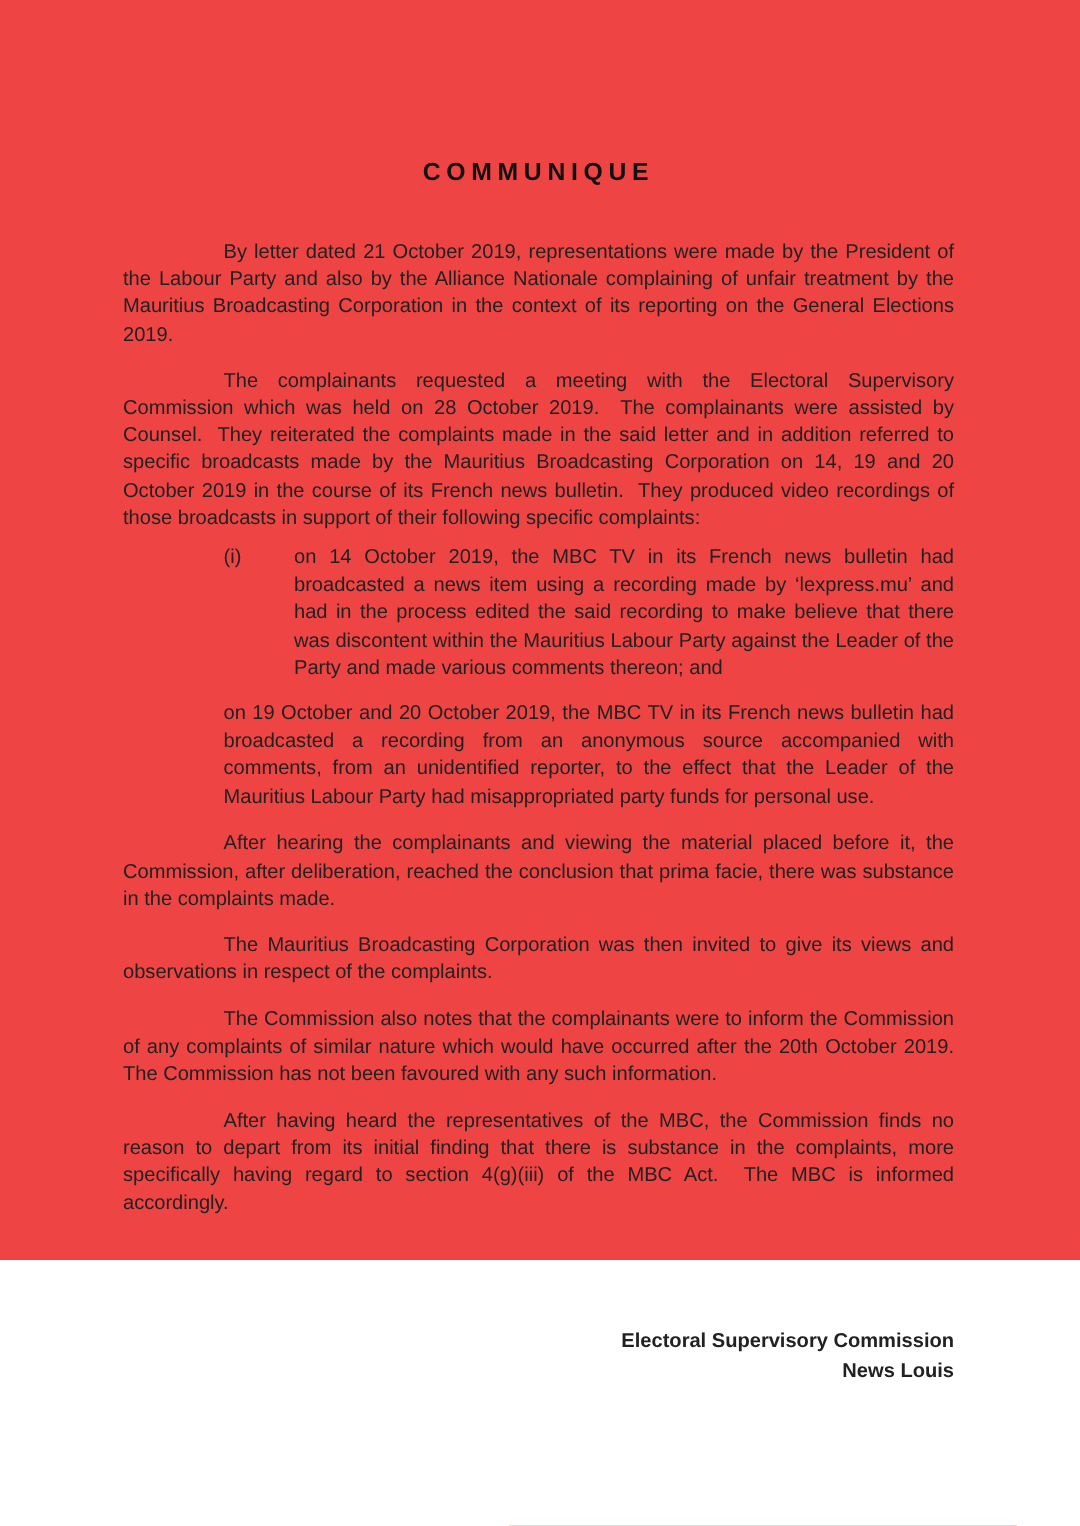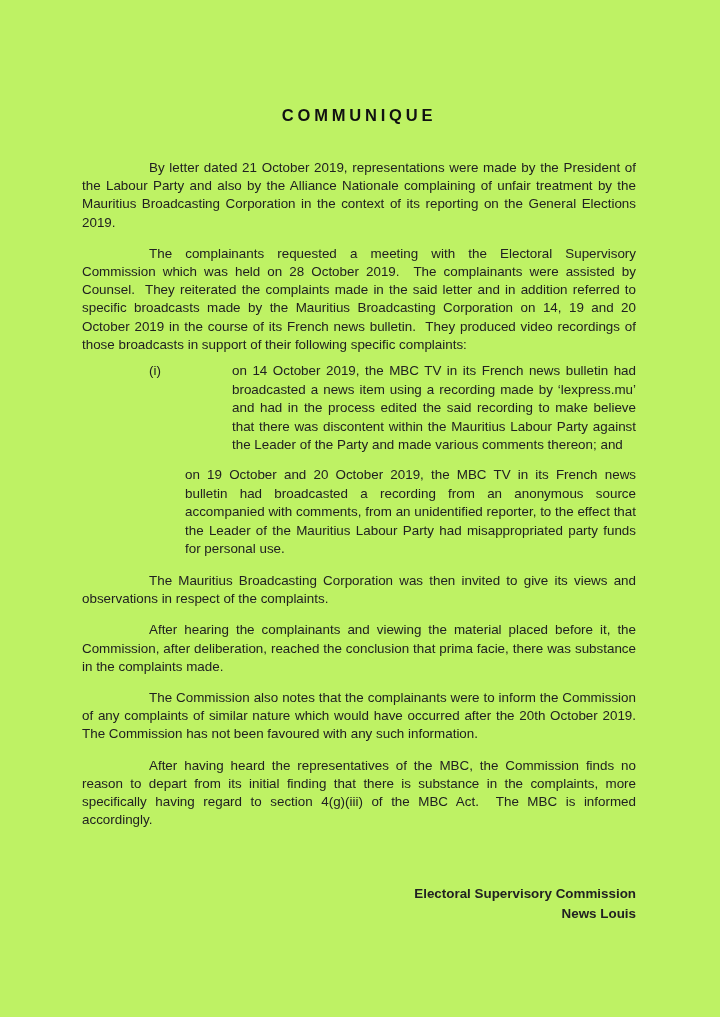--- a/index.html
+++ b/index.html
@@ -9,22 +9,22 @@
   }
   body {
     width: 720px;
     height: 1017px;
     overflow: hidden;
   }
   .page {
     position: relative;
     box-sizing: border-box;
     width: 720px;
-    height: 1017px;
-    background: #bef264;
+    height: 840px;
+    background: #ef4444;
     padding: 106px 84px 0 82px;
     font-family: "Liberation Sans", sans-serif;
     color: #212121;
   }
   .doc-title {
     margin: 0 0 34px 0;
     text-align: center;
     font-size: 16.5px;
     font-weight: 700;
     letter-spacing: 3.8px;
@@ -46,21 +46,20 @@
     flex: 0 0 47px;
     font-size: 13.4px;
     line-height: 18.6px;
   }
   .complaint .complaint-text {
     flex: 1;
     font-size: 13.4px;
     line-height: 18.6px;
     text-align: justify;
     white-space: pre-wrap;
-    margin-left: 36px;
   }
   .signature {
     position: absolute;
     top: 884px;
     right: 84px;
     text-align: right;
     font-size: 13.4px;
     line-height: 20px;
     color: #212121;
     font-weight: bold;
@@ -79,23 +78,23 @@
 
   <div class="complaint">
     <span class="marker">(i)</span>
     <div class="complaint-text">on 14 October 2019, the MBC TV in its French news bulletin had broadcasted a news item using a recording made by ‘lexpress.mu’ and had in the process edited the said recording to make believe that there was discontent within the Mauritius Labour Party against the Leader of the Party and made various comments thereon; and</div>
   </div>
 
   <div class="complaint">
     <div class="complaint-text">on 19 October and 20 October 2019, the MBC TV in its French news bulletin had broadcasted a recording from an anonymous source accompanied with comments, from an unidentified reporter, to the effect that the Leader of the Mauritius Labour Party had misappropriated party funds for personal use.</div>
   </div>
 
+  <p class="para">After hearing the complainants and viewing the material placed before it, the Commission, after deliberation, reached the conclusion that prima facie, there was substance in the complaints made.</p>
+
   <p class="para">The Mauritius Broadcasting Corporation was then invited to give its views and observations in respect of the complaints.</p>
-
-  <p class="para">After hearing the complainants and viewing the material placed before it, the Commission, after deliberation, reached the conclusion that prima facie, there was substance in the complaints made.</p>
 
 
 
   <p class="para">The Commission also notes that the complainants were to inform the Commission of any complaints of similar nature which would have occurred after the 20th October 2019. The Commission has not been favoured with any such information.</p>
 
   <p class="para">After having heard the representatives of the MBC, the Commission finds no reason to depart from its initial finding that there is substance in the complaints, more specifically having regard to section 4(g)(iii) of the MBC Act.  The MBC is informed accordingly.</p>
 
   <div class="signature">
     <div>Electoral Supervisory Commission</div>
     <div>News Louis</div>

